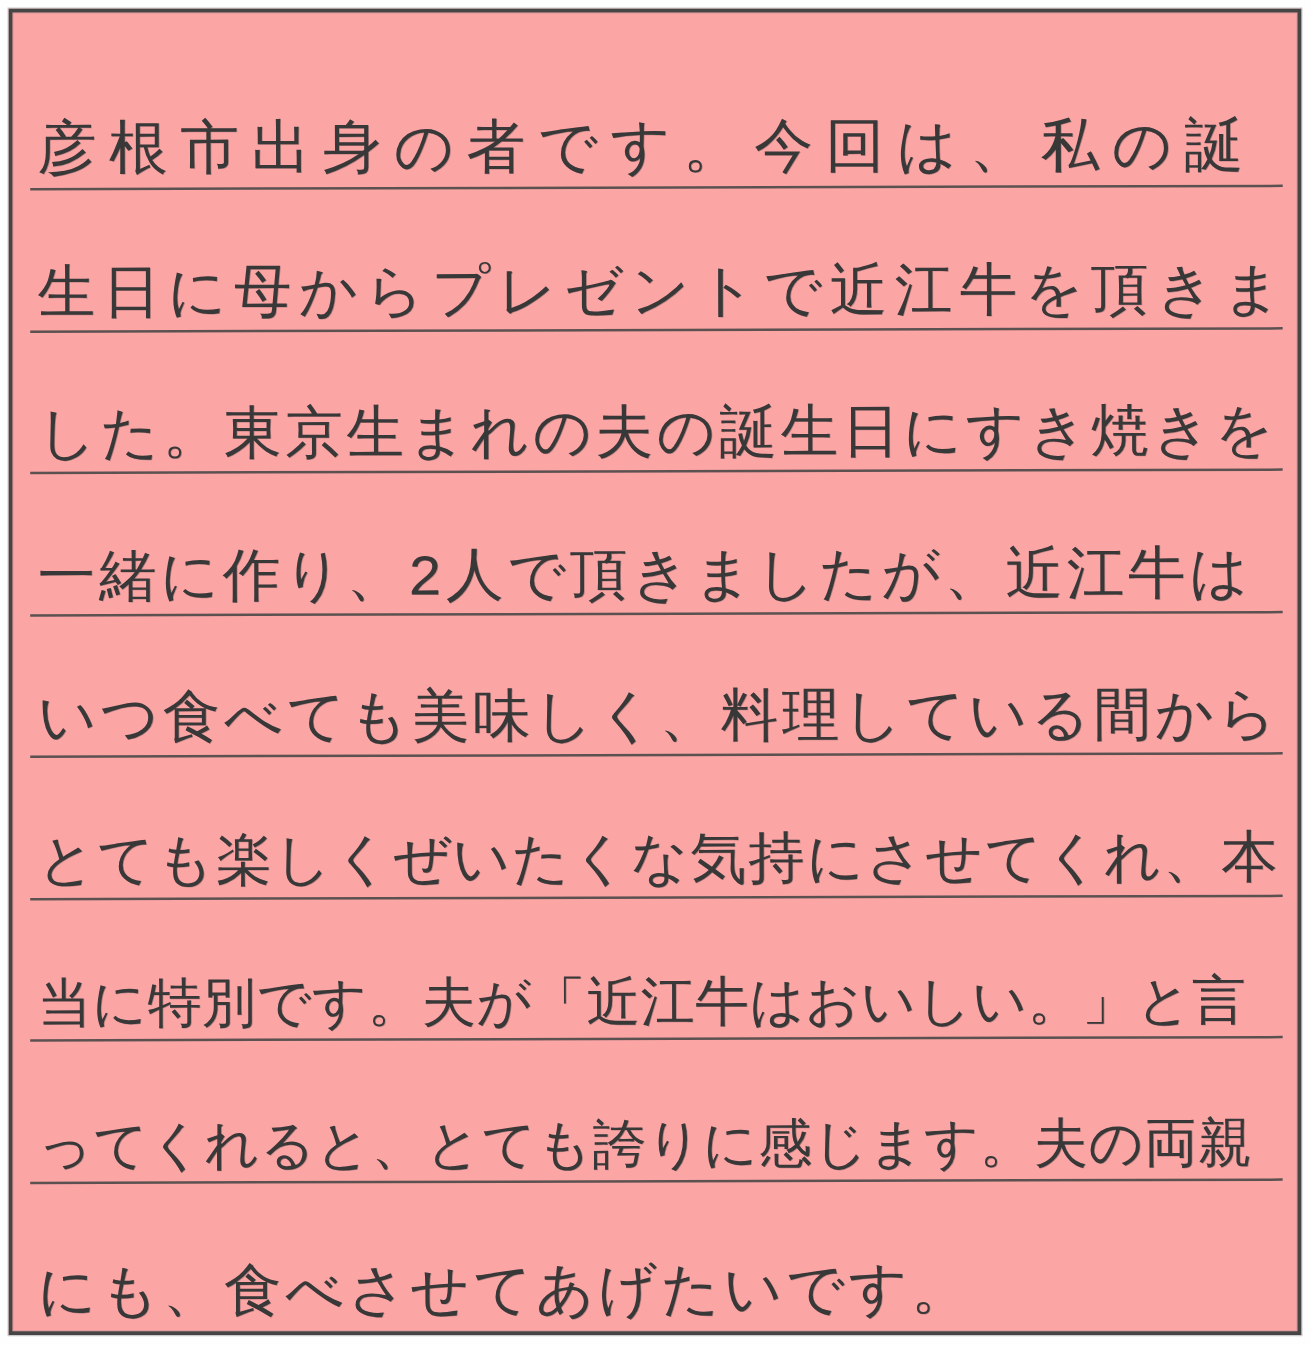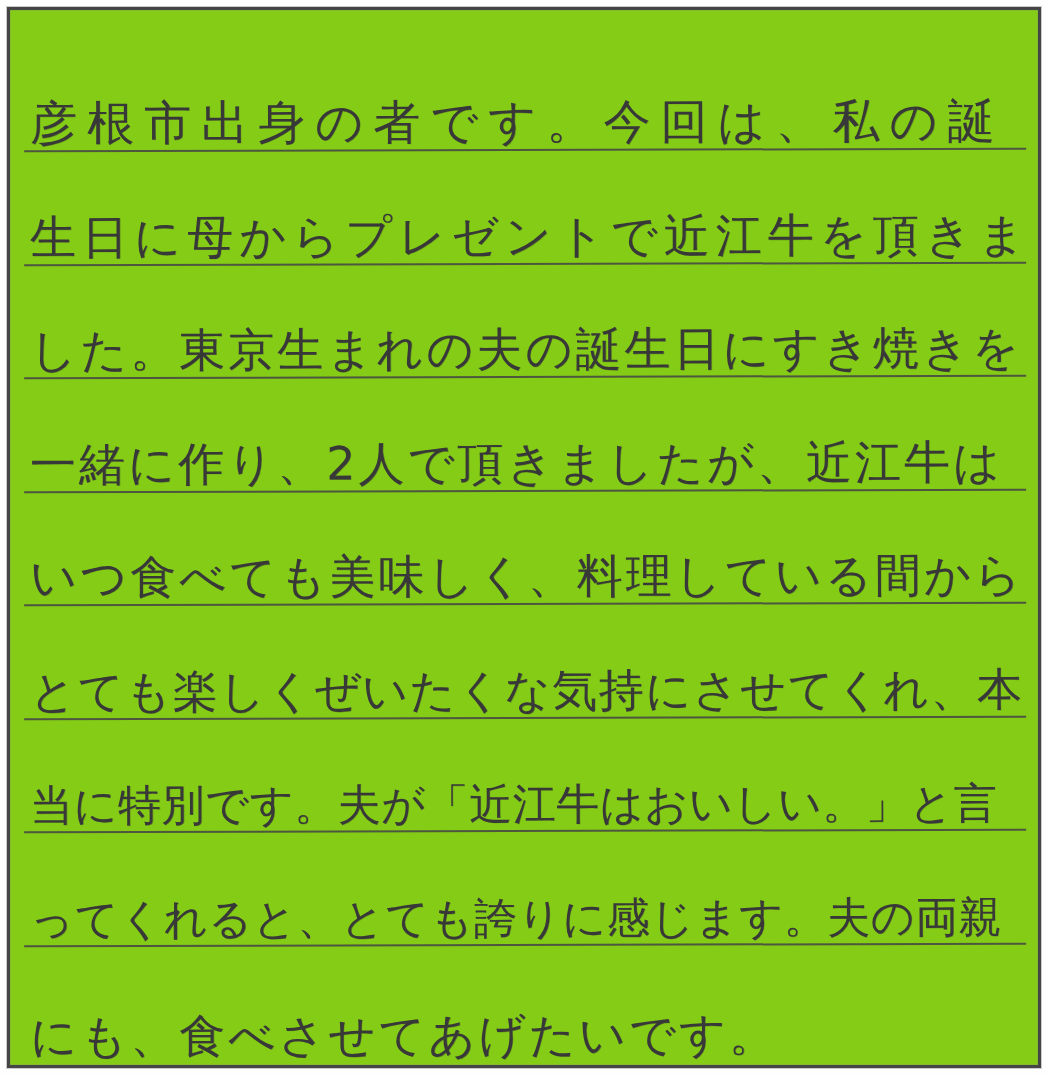--- a/index.html
+++ b/index.html
@@ -20,21 +20,22 @@
   .paper-frame {
     position: absolute;
     top: 7px;
     left: 7px;
     right: 8px;
     bottom: 8px;
     border: 3px solid #454545;
     box-shadow:
       0 0 0 1px rgba(140,140,140,0.45),
       inset 0 0 0 1px rgba(130,130,130,0.22);
-    background: #84cc16;
+    background: #fca5a5;
+    font-family: Liberation Mono, monospace;
   }
   .lines-area {
     position: absolute;
     top: 0;
     left: 14px;
     right: 12px;
     bottom: 4px;
     display: flex;
     flex-direction: column;
   }

